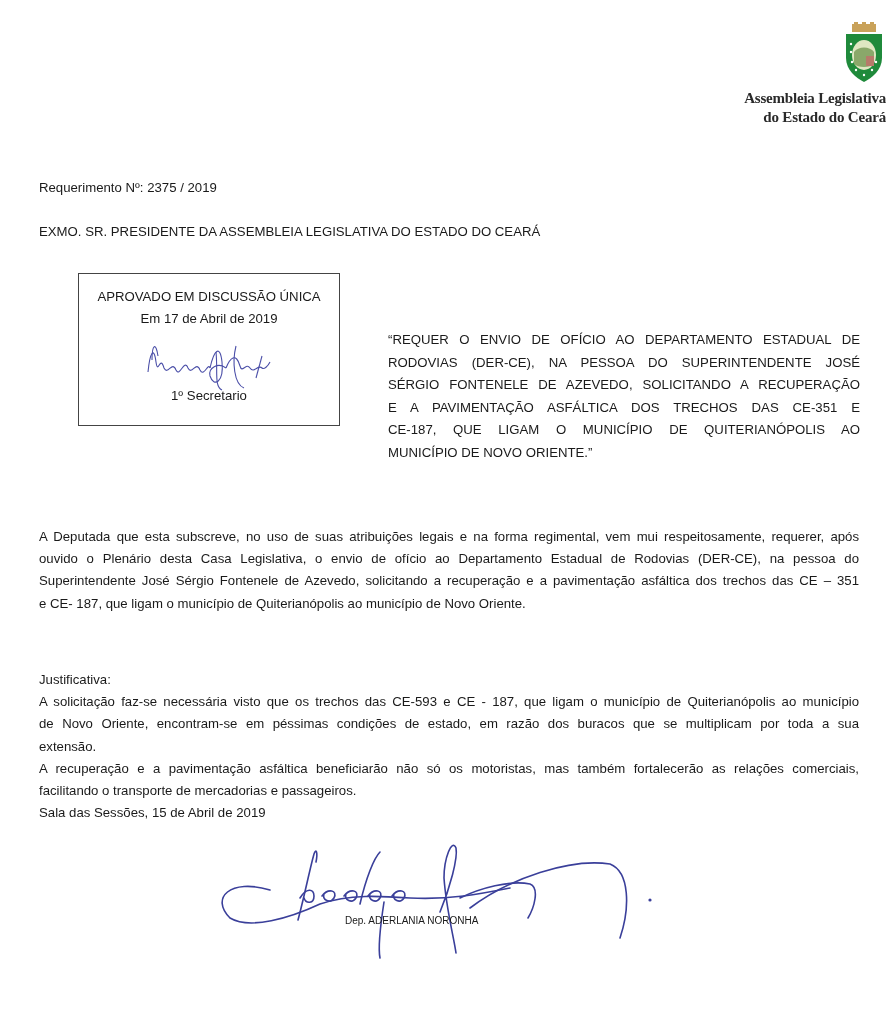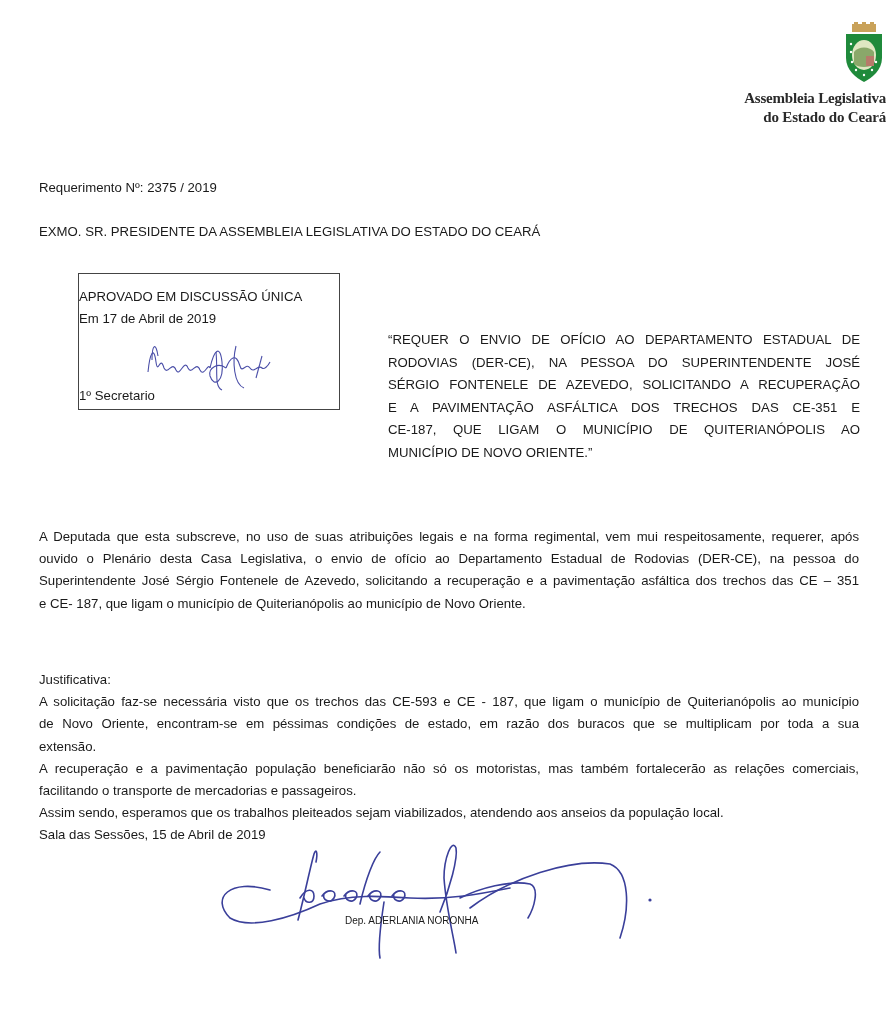--- a/index.html
+++ b/index.html
@@ -6,22 +6,22 @@
   body { width: 886px; height: 1024px; position: relative; overflow: hidden;
          font-family: "Liberation Sans", sans-serif; color: #1a1a1a; }
   .abs { position: absolute; }
   .logo { left: 0; top: 22px; width: 886px; text-align: right; }
   .crest { display: inline-block; width: 44px; height: 62px; }
   .inst { font-family: "Liberation Serif", serif; font-weight: bold; font-size: 15px;
           line-height: 17px; color: #2a2a2a; letter-spacing: -0.2px; margin-top: 2px; }
   .line { font-size: 13.2px; line-height: 22px; white-space: nowrap; }
   .req { left: 39px; top: 177px; }
   .addr { left: 39px; top: 221px; }
-  .stamp { left: 78px; top: 273px; width: 262px; height: 137px; border: 1px solid #444;
-           box-sizing: border-box; text-align: left; font-size: 13.2px; }
+  .stamp { left: 78px; top: 273px; width: 262px; height: 153px; border: 1px solid #444;
+           box-sizing: border-box; text-align: center; font-size: 13.2px; }
   .stamp .t1 { margin-top: 12px; line-height: 22px; }
   .stamp .t2 { line-height: 22px; }
   .stamp .sig { display: block; margin: 2px auto 0; width: 130px; height: 60px; }
   .stamp .t3 { line-height: 20px; margin-top: -6px; }
   .ementa { left: 388px; top: 329px; width: 472px; font-size: 13.2px; line-height: 22.6px;
             text-align: justify; text-align-last: left; }
   .ementa .jl { display: block; text-align: justify; text-align-last: justify; }
   .ementa .ll { display: block; text-align: left; }
   .para { left: 39px; width: 820px; font-size: 13.2px; line-height: 22.2px; }
   .para .jl { display: block; text-align: justify; text-align-last: justify; white-space: nowrap; }
@@ -90,23 +90,22 @@
   <span class="jl">ouvido o Plenário desta Casa Legislativa, o envio de ofício ao Departamento Estadual de Rodovias (DER-CE), na pessoa do</span>
   <span class="jl">Superintendente José Sérgio Fontenele de Azevedo, solicitando a recuperação e a pavimentação asfáltica dos trechos das CE – 351</span>
   <span class="ll">e CE- 187, que ligam o município de Quiterianópolis ao município de Novo Oriente.</span>
 </div>
 
 <div class="abs para p2">
   <span class="ll">Justificativa:</span>
   <span class="jl">A solicitação faz-se necessária visto que os trechos das CE-593 e CE - 187, que ligam o município de Quiterianópolis ao município</span>
   <span class="jl">de Novo Oriente, encontram-se em péssimas condições de estado, em razão dos buracos que se multiplicam por toda a sua</span>
   <span class="ll">extensão.</span>
-  <span class="jl">A recuperação e a pavimentação população beneficiarão não só os motoristas, mas também fortalecerão as relações comerciais,</span>
+  <span class="jl">A recuperação e a pavimentação asfáltica beneficiarão não só os motoristas, mas também fortalecerão as relações comerciais,</span>
   <span class="ll">facilitando o transporte de mercadorias e passageiros.</span>
-  <span class="ll">Assim sendo, esperamos que os trabalhos pleiteados sejam viabilizados, atendendo aos anseios da população local.</span>
   <span class="ll">Sala das Sessões, 15 de Abril de 2019</span>
 </div>
 
 <svg class="abs signature" viewBox="0 0 470 125">
   <g fill="none" stroke="#3a3f9a" stroke-width="1.6" stroke-linecap="round">
     <path d="M60 52 C20 40 0 60 20 80 C40 92 80 80 110 66 C140 56 170 58 200 60 C240 62 270 56 300 50"></path>
     <path d="M90 60 C96 50 104 50 104 58 C104 66 96 66 94 60"></path>
     <path d="M112 58 C118 50 128 52 124 60 C120 66 112 62 114 56"></path>
     <path d="M134 58 C140 50 150 52 146 60 C142 66 134 62 136 56"></path>
     <path d="M158 58 C164 50 174 52 170 60 C166 66 158 62 160 56"></path>

